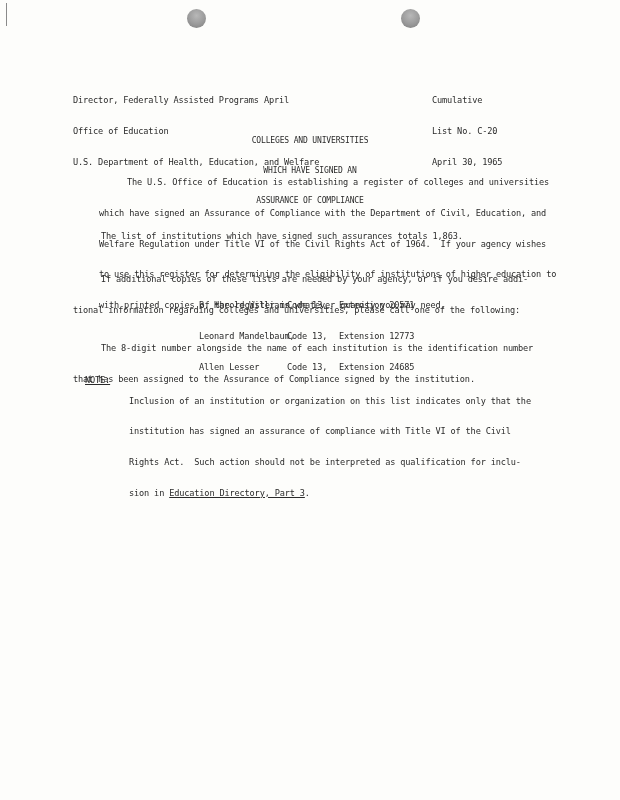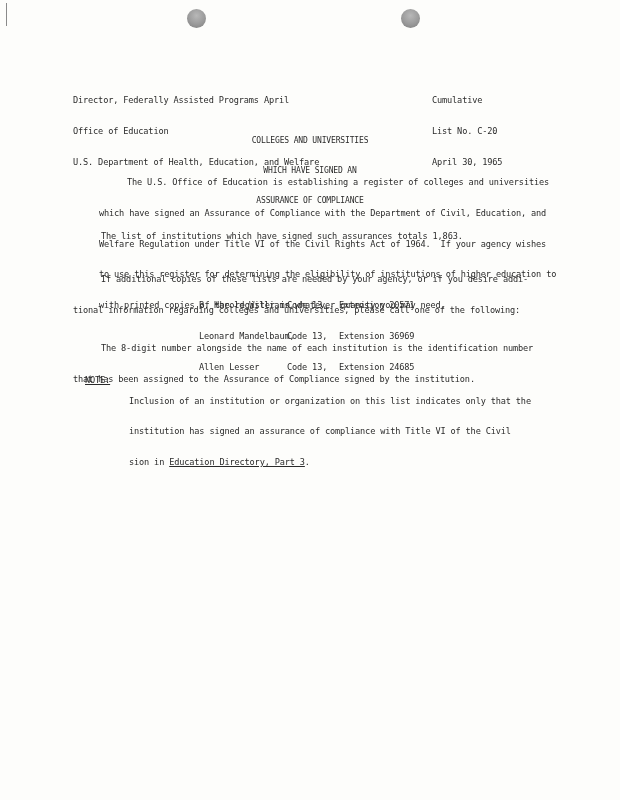--- a/index.html
+++ b/index.html
@@ -85,36 +85,37 @@
 
 <div class="text contacts">
   <div class="contact-row">
     <span class="c-name">B. Harold Williams,</span>
     <span class="c-code">Code 13,</span>
     <span>Extension 20571</span>
   </div>
   <div class="contact-row">
     <span class="c-name">Leonard Mandelbaum,</span>
     <span class="c-code">Code 13,</span>
-    <span>Extension 36969</span>
+    <span>Extension 12773</span>
   </div>
   <div class="contact-row">
     <span class="c-name">Allen Lesser</span>
     <span class="c-code">Code 13,</span>
     <span>Extension 24685</span>
   </div>
 </div>
 
 <div class="text para4">
   <span class="line indent">The 8-digit number alongside the name of each institution is the identification number</span>
   <span class="line">that has been assigned to the Assurance of Compliance signed by the institution.</span>
 </div>
 
 <div class="text note">
   <div class="note-wrap">
     <span class="note-label" style="padding-left:12px;">NOTE:</span>
     <div style="padding-left:4px;">
       <span class="line">Inclusion of an institution or organization on this list indicates only that the</span>
       <span class="line">institution has signed an assurance of compliance with Title VI of the Civil</span>
+      <span class="line">Rights Act.  Such action should not be interpreted as qualification for inclu-</span>
       <span class="line"><span>sion in </span><span class="underline">Education Directory, Part 3</span><span>.</span></span>
     </div>
   </div>
 </div>
 
 </body></html>

